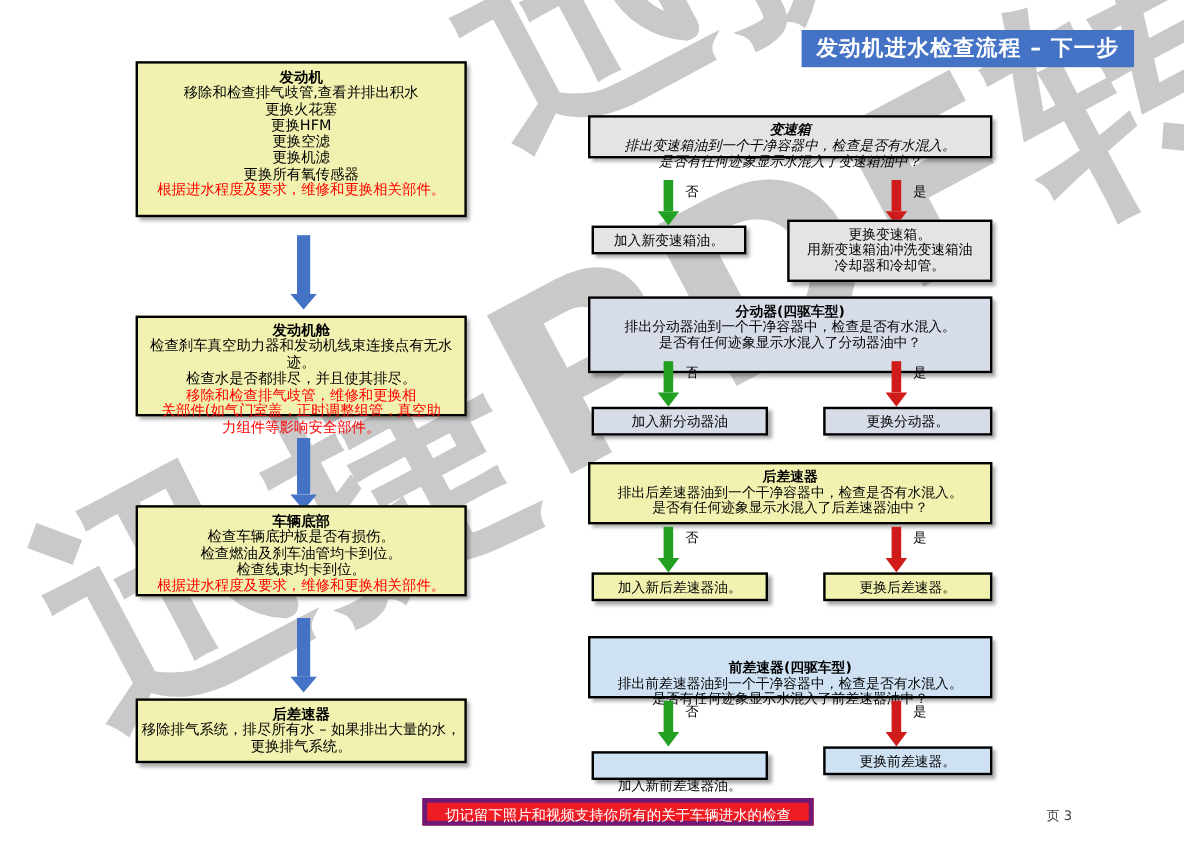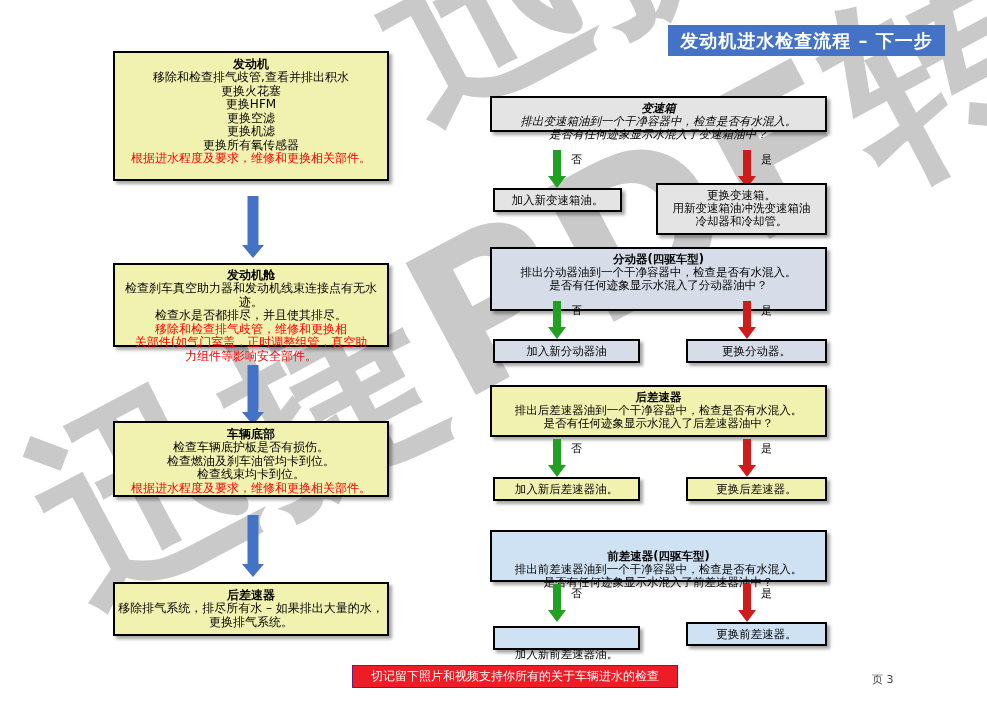--- a/index.html
+++ b/index.html
@@ -72,21 +72,21 @@
     letter-spacing:1px;
     z-index:5;
   }
 
   
   #bottom-banner{
     position:absolute;
     left:352px;top:665px;
     width:326px;height:23px;
     background:#ee1c25;
-    border:1px solid #701a75;
+    border:4px solid #701a75;
     box-sizing:border-box;
     color:#ffffff;
     font-size:12px;
     line-height:21px;
     text-align:center;
     z-index:5;
   }
 
   #page-number{
     position:absolute;

